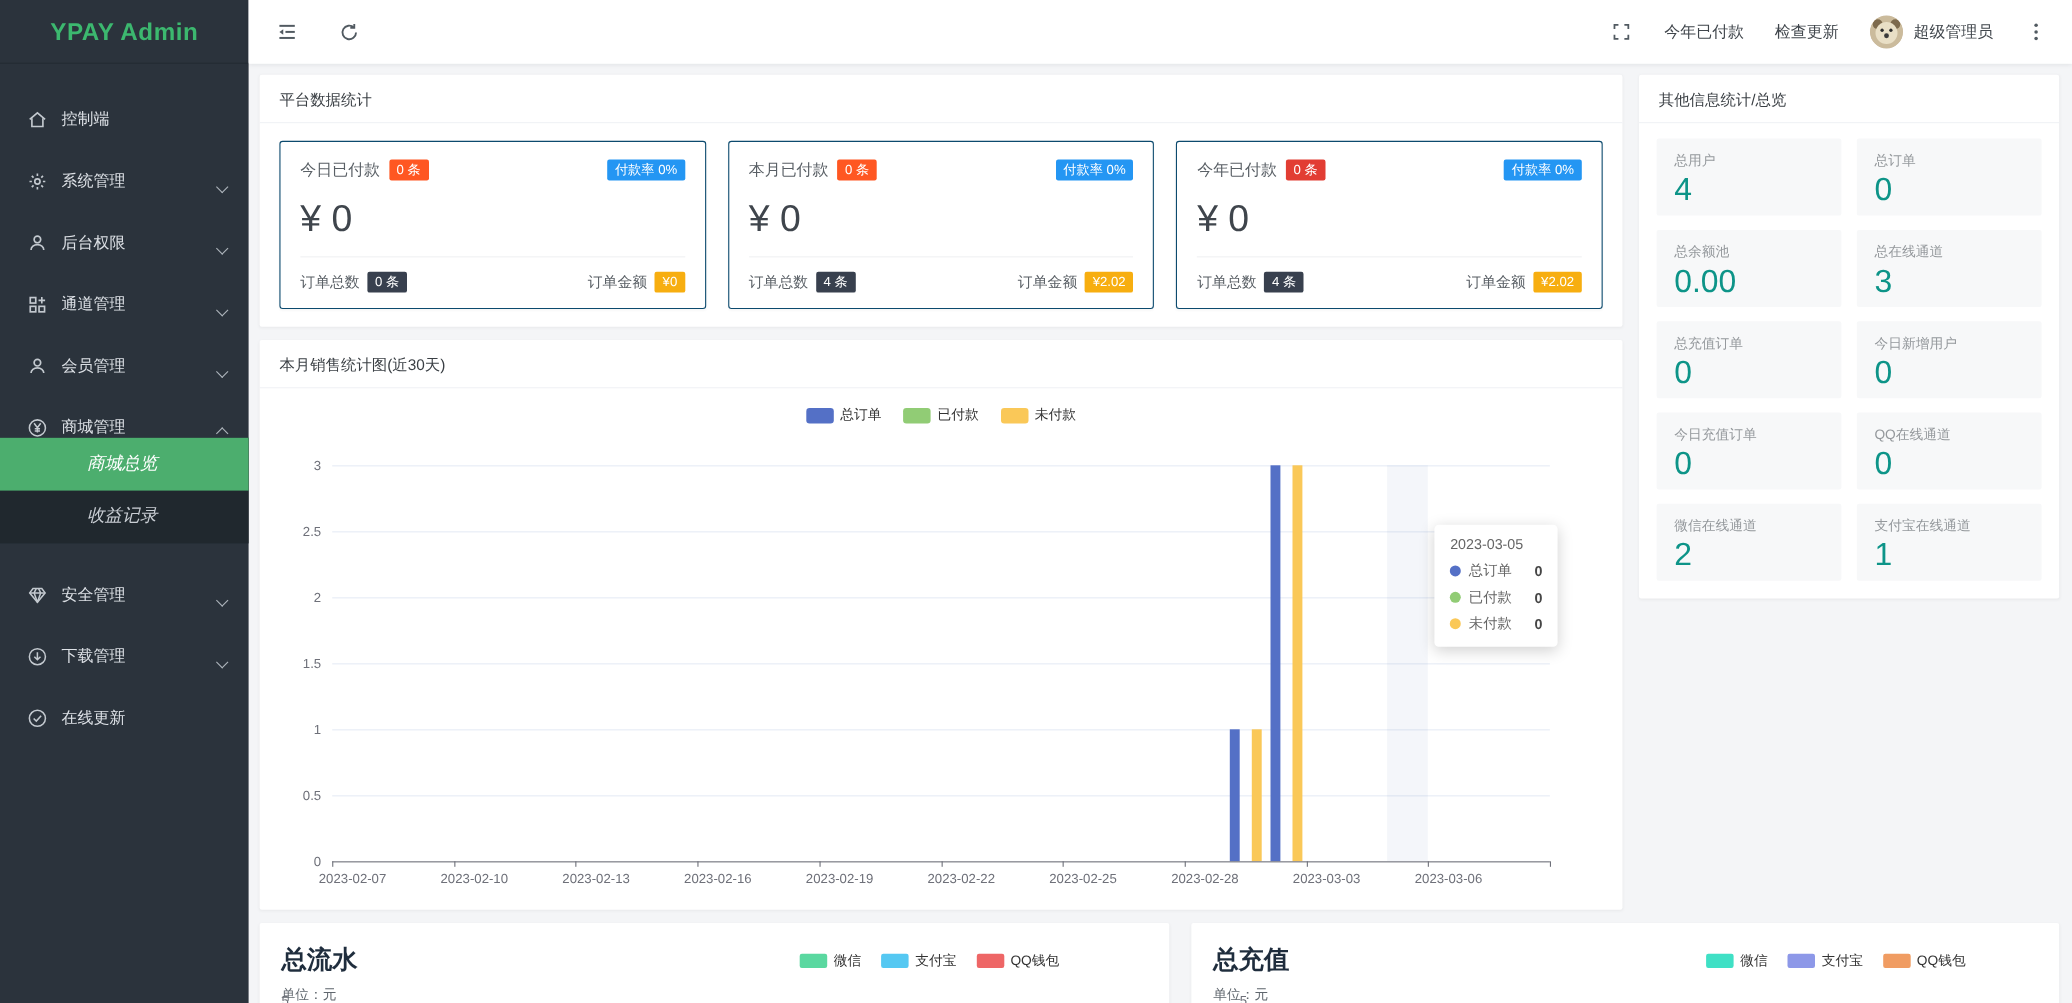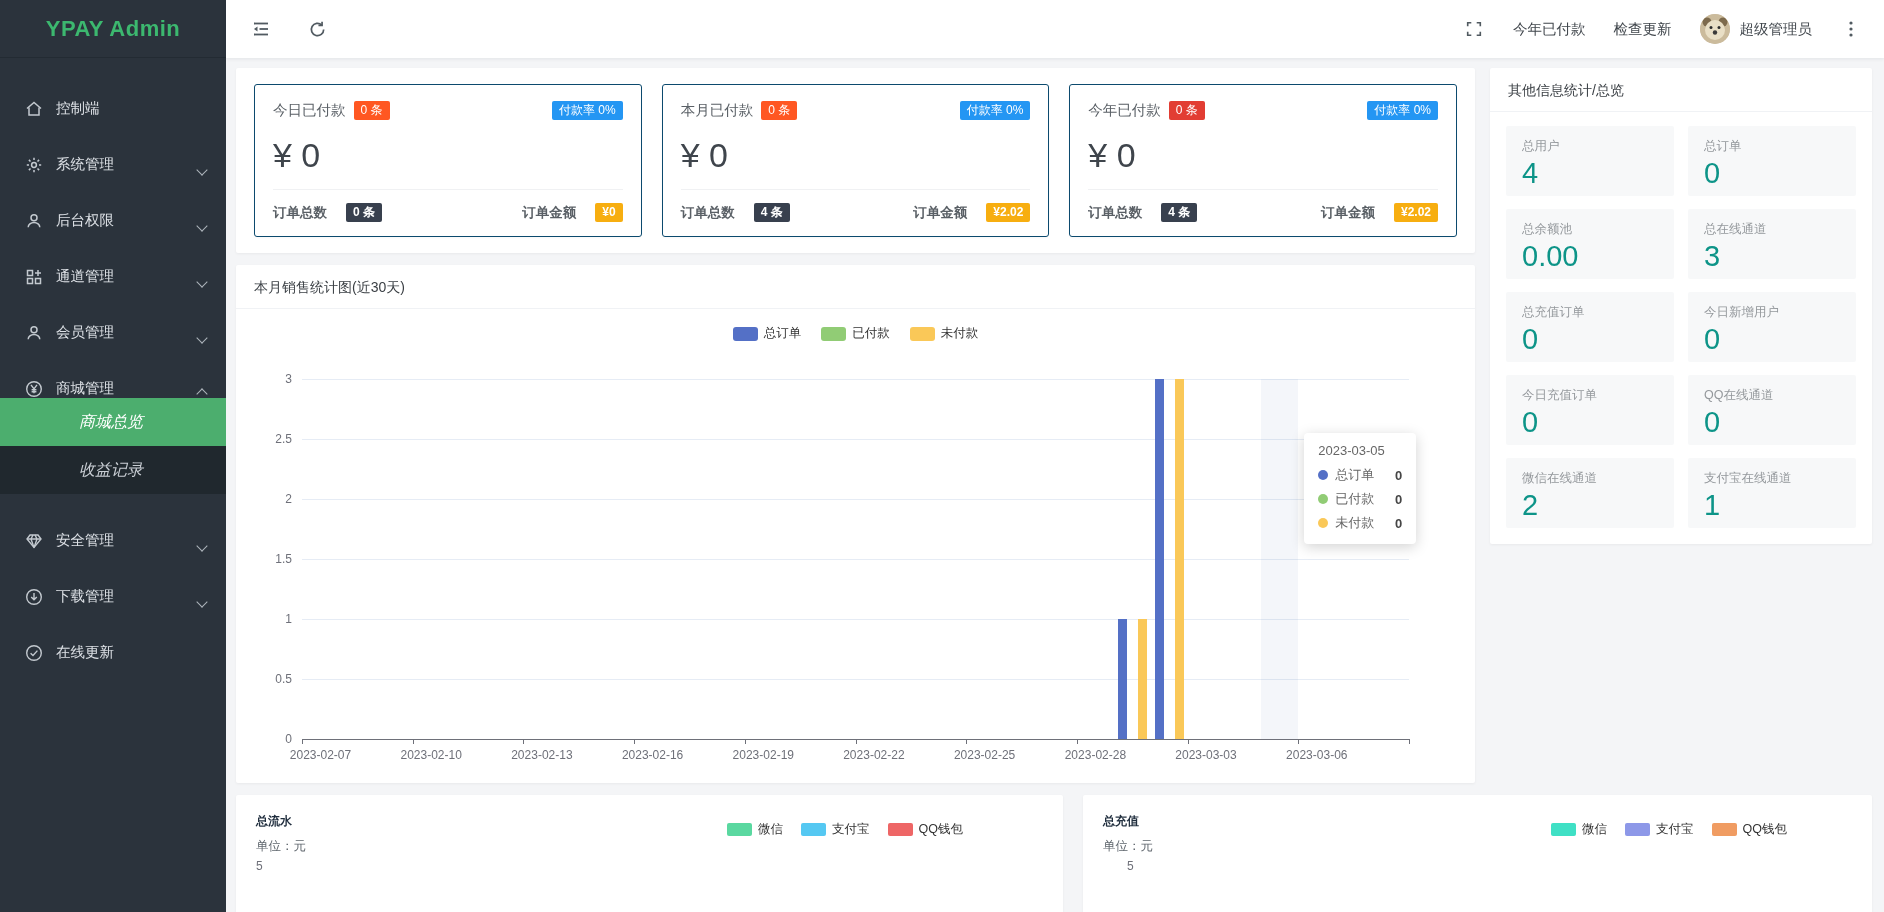--- a/index.html
+++ b/index.html
@@ -41,21 +41,21 @@
   
   .cards { display:flex; gap:20px; padding:16px 18px; }
   .stat-card { flex:1; border:1px solid #0c4a6e; border-radius:3px; box-shadow:0 1px 2px rgba(0,0,0,.03); padding:16px 18px 14px; background:#fff; }
   .sc-head { display:flex; align-items:center; }
   .sc-label { font-size:14.5px; color:#5a6066; margin-right:8px; }
   .badge { display:inline-block; font-size:12px; color:#fff; border-radius:2px; padding:2px 7px; line-height:15px; }
   .sc-rate { margin-left:auto; }
   .sc-amount { font-size:34px; color:#3f454c; margin:16px 0 14px; font-weight:400; }
   .sc-divider { height:1px; background:#f0f1f3; margin-bottom:13px; }
   .sc-bottom { display:flex; align-items:center; font-size:13.5px; color:#5a6066; }
-  .sc-bottom .grp { display:flex; align-items:center; gap:19px;font-weight:bold; }
+  .sc-bottom .grp { display:flex; align-items:center; gap:7px; }
   .sc-bottom .grp.right { margin-left:auto; }
 
   
   .chart-wrap { position:relative; height:474px; width:100%; }
   .legend-row { position:absolute; top:16px; left:0; width:100%; display:flex; justify-content:center; gap:20px; }
   .legend-item { display:flex; align-items:center; gap:6px; font-size:12.5px; color:#333; cursor:pointer; }
   .legend-swatch { width:25px; height:14px; border-radius:3px; }
   .gridline { position:absolute; height:1px; background:#e6ecf5; }
   .axis-line { position:absolute; height:1px; background:#6E7079; }
   .axis-tick { position:absolute; width:1px; height:5px; background:#6E7079; }
@@ -73,21 +73,21 @@
   .tiles { display:grid; grid-template-columns:1fr 1fr; gap:13px 14px; padding:14px 16px 16px; }
   .tile { background:#f7f8f9; border-radius:2px; padding:12px 16px 10px; height:70px; }
   .tile-label { font-size:12.5px; color:#94989c; }
   .tile-value { font-size:29px; color:#0d9488; margin-top:3px; line-height:1.05; }
 
   
   .bottom-row { display:flex; gap:20px; margin-top:12px; }
   .bpanel { height:200px; position:relative; padding:18px 20px; }
   .bpanel.left { width:827px; }
   .bpanel.right { flex:1; }
-  .bp-title { font-size:12px; font-weight:bold; color:#1f2d3d; }
+  .bp-title { font-size:23px; font-weight:bold; color:#1f2d3d; }
   .bp-unit { font-size:12.5px; color:#60676e; margin-top:8px; }
   .bp-legend { position:absolute; top:26px; display:flex; gap:18px; }
   .bp-legend .legend-swatch { width:25px; height:13px; border-radius:2px; }
   .bp-tick { position:absolute; font-size:12px; color:#6E7079; }
 </style>
 </head>
 <body>
 
 <div class="app">
 
@@ -243,20 +243,21 @@
           </svg>
         </span>
       </div>
     </header>
 
     <div class="content">
       <div class="top-row">
         <div class="left-col">
 
           <section class="panel">
+            <div class="panel-title">平台数据统计</div>
             <div class="cards">
                 <div class="stat-card">
                   <div class="sc-head">
        <span class="sc-label">今日已付款</span>
        <span class="badge" style="background:#ff5722">0 条</span>
        <span class="badge sc-rate" style="background:#2496f3">付款率 0%</span>
      </div>
      <div class="sc-amount">¥ 0</div>
      <div class="sc-divider"></div>
      <div class="sc-bottom">

